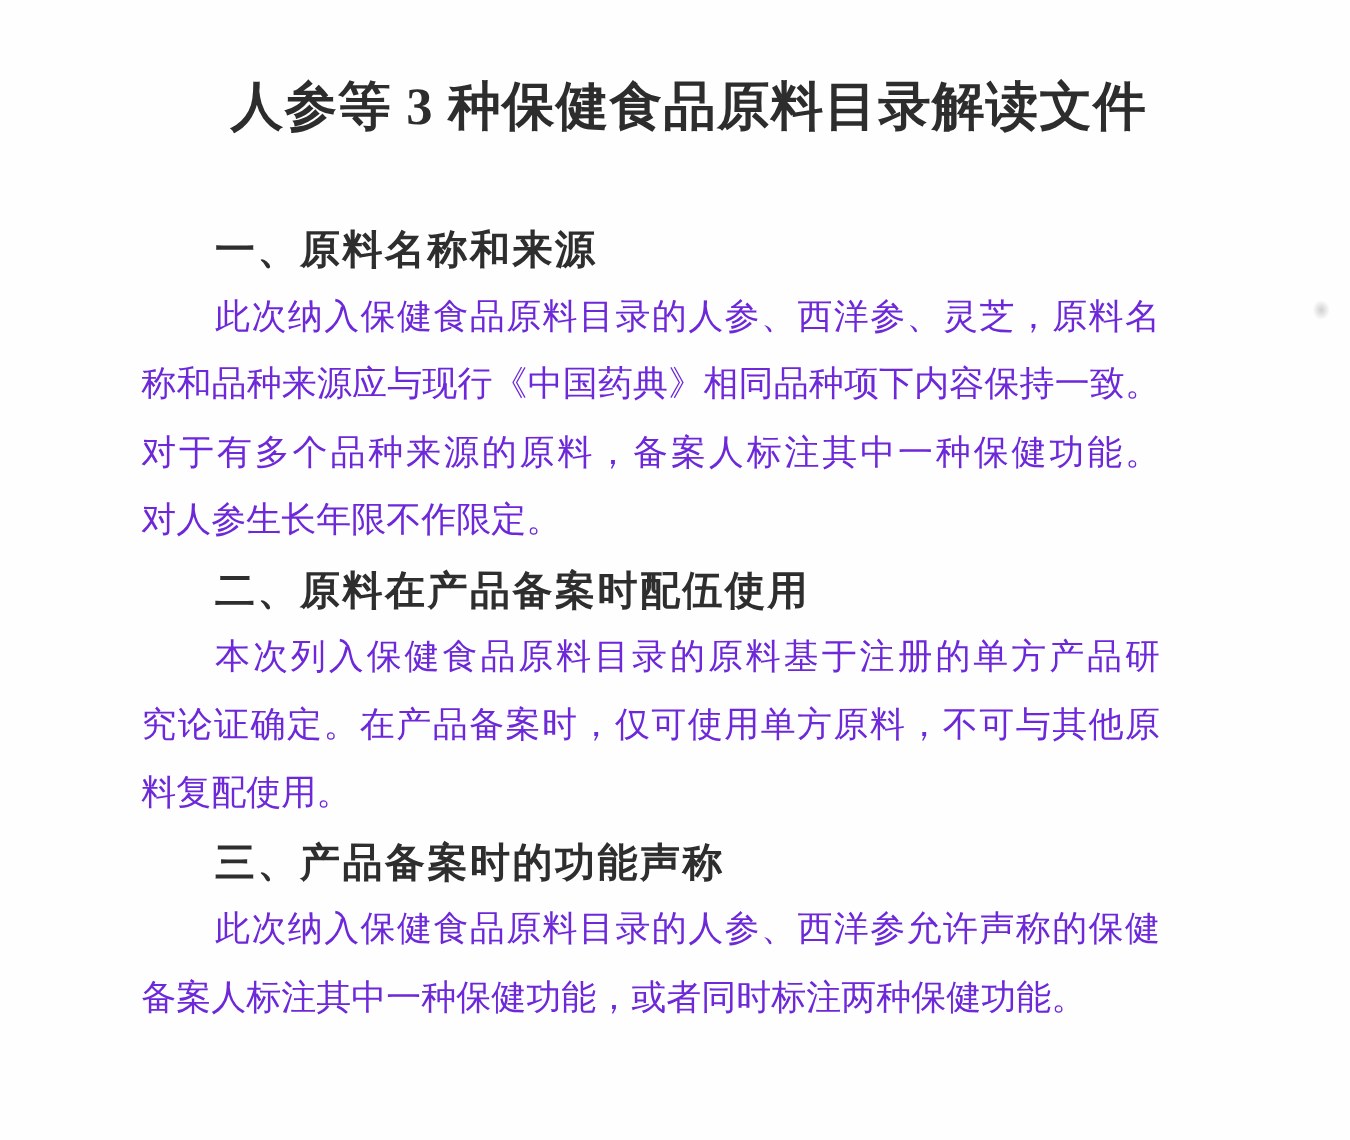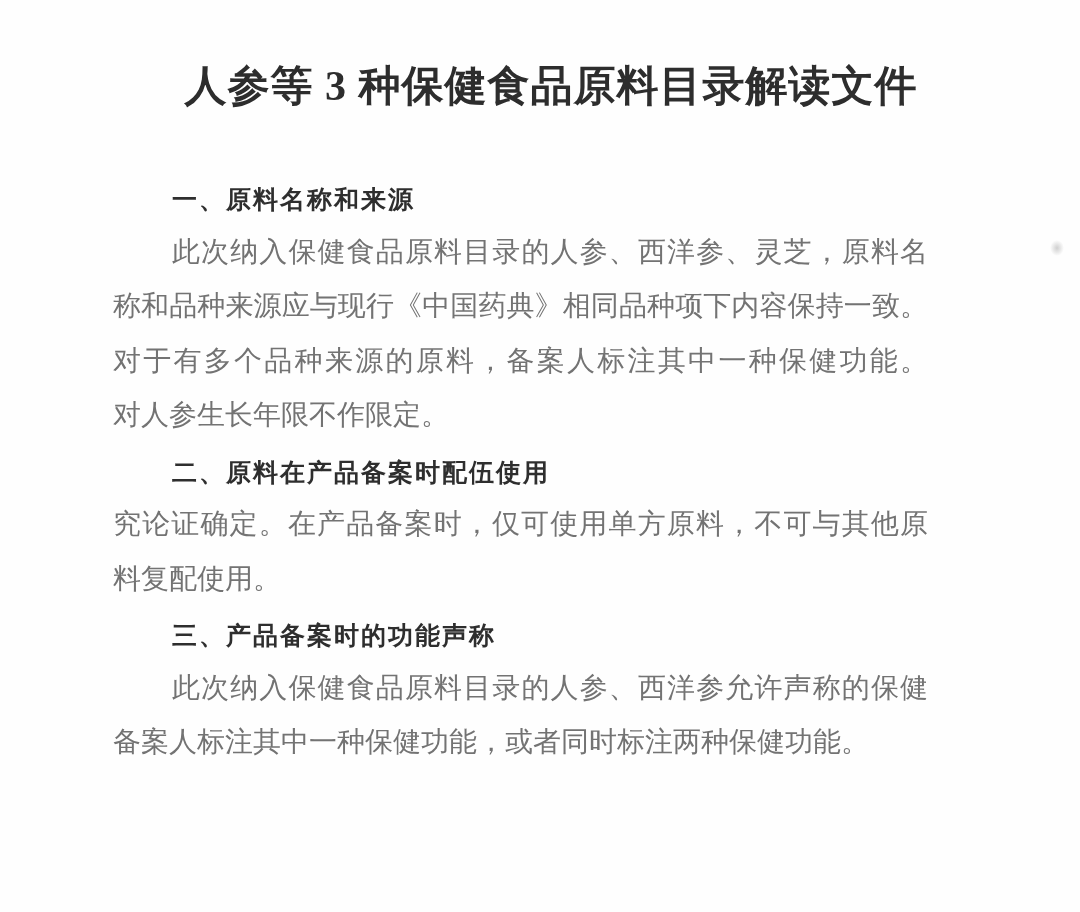--- a/index.html
+++ b/index.html
@@ -39,29 +39,29 @@
     width: 815px;
   }
   .line {
     height: 54.5px;
     line-height: 54.5px;
     white-space: nowrap;
   }
   .heading-line {
     font-family: "Liberation Sans", "DejaVu Sans", sans-serif;
     font-weight: 700;
-    font-size: 25px;
+    font-size: 32px;
     letter-spacing: 2px;
     color: #2e2e2e;
     padding-left: 59px;
   }
   .body-line {
-    font-family: Liberation Mono, monospace;
+    font-family: Liberation Serif, serif;
     font-size: 28px;
-    color: #737373;
+    color: #6d28d9;
     white-space: normal;
     text-align: justify;
     text-align-last: justify;
   }
   .body-line.first {
     padding-left: 59px;
   }
   .body-line.last {
     text-align: center;
     text-align-last: left;
@@ -81,20 +81,21 @@
 
 <div class="page">
   <div class="doc-title">人参等 3 种保健食品原料目录解读文件</div>
   <div class="doc-body">
       <div class="line heading-line">一、原料名称和来源</div>
       <div class="line body-line first">此次纳入保健食品原料目录的人参、西洋参、灵芝，原料名</div>
       <div class="line body-line">称和品种来源应与现行《中国药典》相同品种项下内容保持一致。</div>
       <div class="line body-line">对于有多个品种来源的原料，备案人标注其中一种保健功能。</div>
       <div class="line body-line last">对人参生长年限不作限定。</div>
       <div class="line heading-line">二、原料在产品备案时配伍使用</div>
+      <div class="line body-line first">本次列入保健食品原料目录的原料基于注册的单方产品研</div>
       <div class="line body-line">究论证确定。在产品备案时，仅可使用单方原料，不可与其他原</div>
       <div class="line body-line last">料复配使用。</div>
       <div class="line heading-line">三、产品备案时的功能声称</div>
       <div class="line body-line first">此次纳入保健食品原料目录的人参、西洋参允许声称的保健</div>
       <div class="line body-line last">备案人标注其中一种保健功能，或者同时标注两种保健功能。</div>
     </div>
   <div class="scan-smudge"></div>
 </div>
 
 </body></html>

